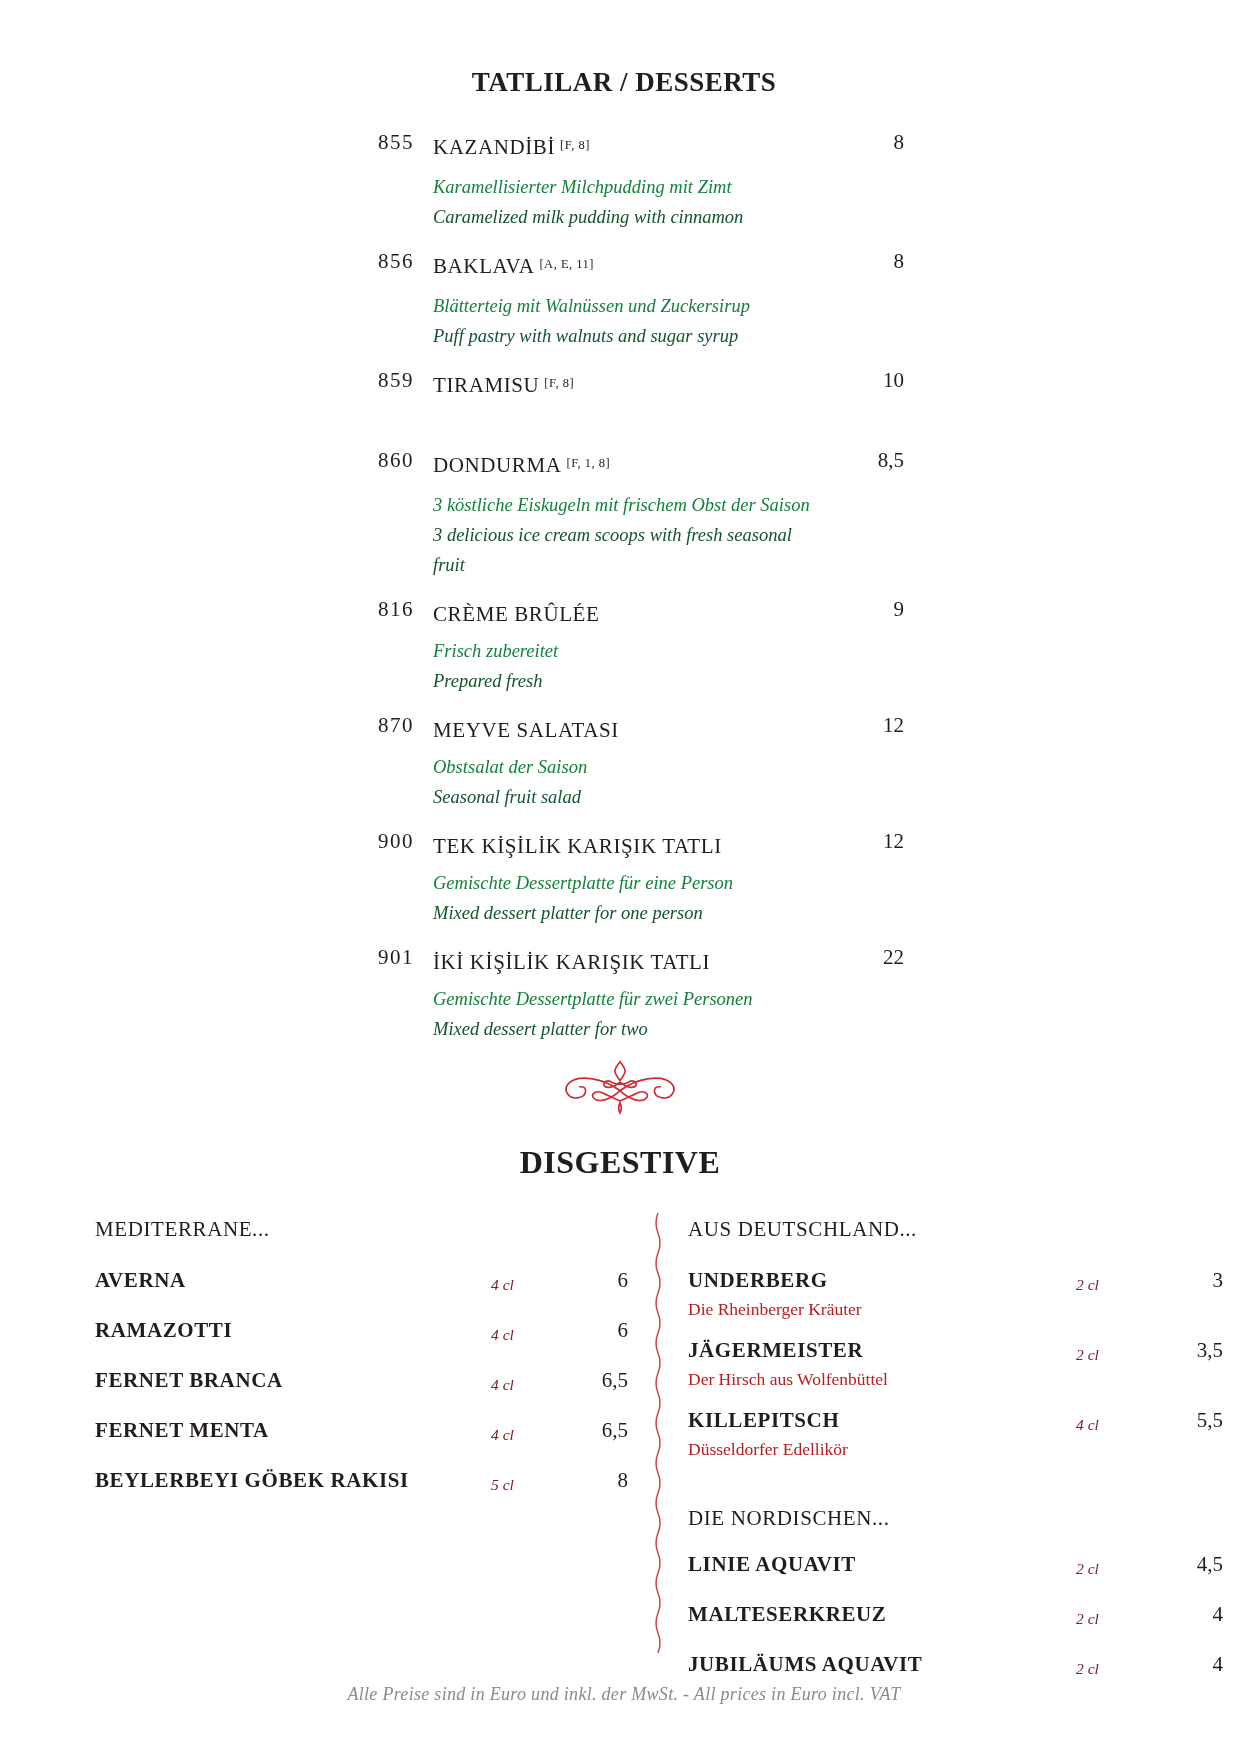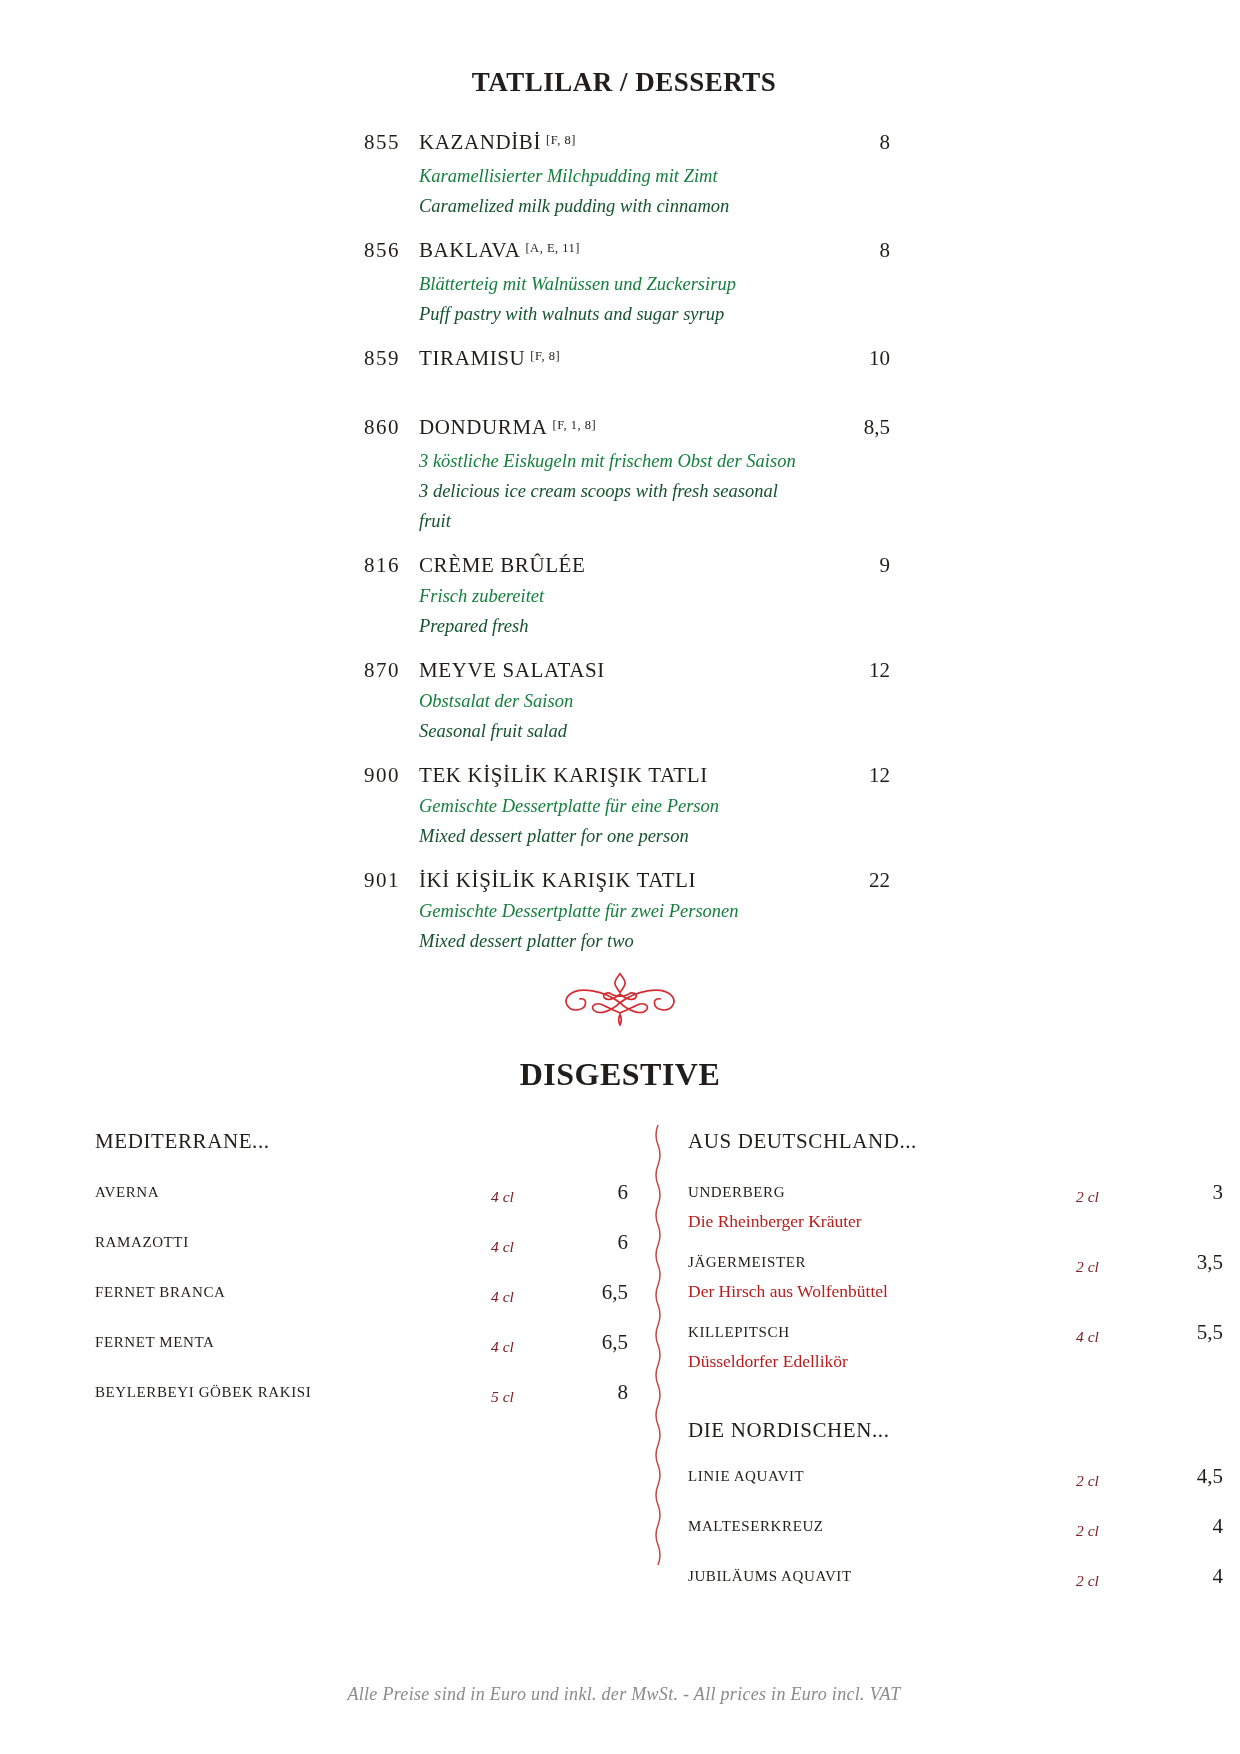--- a/index.html
+++ b/index.html
@@ -6,44 +6,44 @@
   .page {
     position:relative; width:1240px; height:1754px; margin:0 auto;
     background:#ffffff; overflow:hidden;
     font-family:"Liberation Serif", serif; color:#211d1b;
   }
   
   .title {
     margin:66px 0 0 0; text-align:center;
     font-size:27px; font-weight:700; letter-spacing:0.5px; line-height:32px;padding-left:8px;
   }
-  .desserts { width:890px; margin-top:28px; }
+  .desserts { width:890px; margin-top:28px;padding-left:14px; }
   .drow { display:grid; grid-template-columns:400px 1fr 80px; margin-bottom:13px; }
   .drow.single { margin-bottom:34px; }
   .dnum  { grid-column:1; text-align:right; font-size:21px; line-height:32px; letter-spacing:1.5px; }
-  .dname { grid-column:2; padding-left:19px; font-size:21px; line-height:32px; letter-spacing:0.6px; white-space:nowrap; }
+  .dname { grid-column:2; padding-left:19px; font-size:21px; line-height:43px; letter-spacing:0.6px; white-space:nowrap; }
   .dallerg { font-size:12.5px; letter-spacing:0.5px; position:relative; top:-5px; margin-left:5px; }
   .dprice { grid-column:3; grid-row:1; text-align:right; font-size:21px; line-height:32px; }
   .dde, .den { grid-column:2; padding-left:19px; font-style:italic; font-size:18.5px; line-height:30px; }
   .dde { color:#15803d; }
   .den { color:#14532d; }
   
   .ornament-wrap { text-align:center; margin-top:16px; height:58px; }
   .dig-title { margin-top:29px; text-align:center; font-size:32px; font-weight:700; letter-spacing:0.5px; line-height:30px; }
   
   .dig { display:flex; margin-top:36px;padding-left:38px; }
   .dig-left  { width:590px; box-sizing:border-box; padding-left:57px; }
   .dig-divider { width:60px; position:relative; }
   .dig-divider svg { position:absolute; left:25px; top:0; }
   .dig-right { width:535px; }
   .dig-heading { font-size:21px; line-height:32px; letter-spacing:0.6px; margin-bottom:19px; white-space:nowrap; }
   .lrow { display:grid; grid-template-columns:1fr 85px 60px; margin-bottom:18px; }
   .rrow { display:grid; grid-template-columns:1fr 85px 70px; margin-bottom:12px; }
   .rrow.nodesc { margin-bottom:18px; }
-  .iname { grid-column:1; font-size:15px; line-height:32px; letter-spacing:0.6px; white-space:nowrap; }
+  .iname { grid-column:1; font-size:21px; line-height:32px; letter-spacing:0.6px; white-space:nowrap;font-weight:bold; }
   .icl   { grid-column:2; font-style:italic; color:#7c2127; font-size:15.5px; line-height:32px; position:relative; top:5px; padding-left:8px; }
   .iprice{ grid-column:3; grid-row:1; text-align:right; font-size:21px; line-height:32px; }
   .idesc { grid-column:1; color:#b91c1c; font-size:17.5px; line-height:26px; }
   .nordic { margin-top:40px; margin-bottom:14px; }
   
   .footer {
     position:absolute; top:1684px; left:4px; width:100%;
     text-align:center; font-style:italic; font-size:18px; color:#8a8a8a; letter-spacing:0.3px;
   }
 </style>

